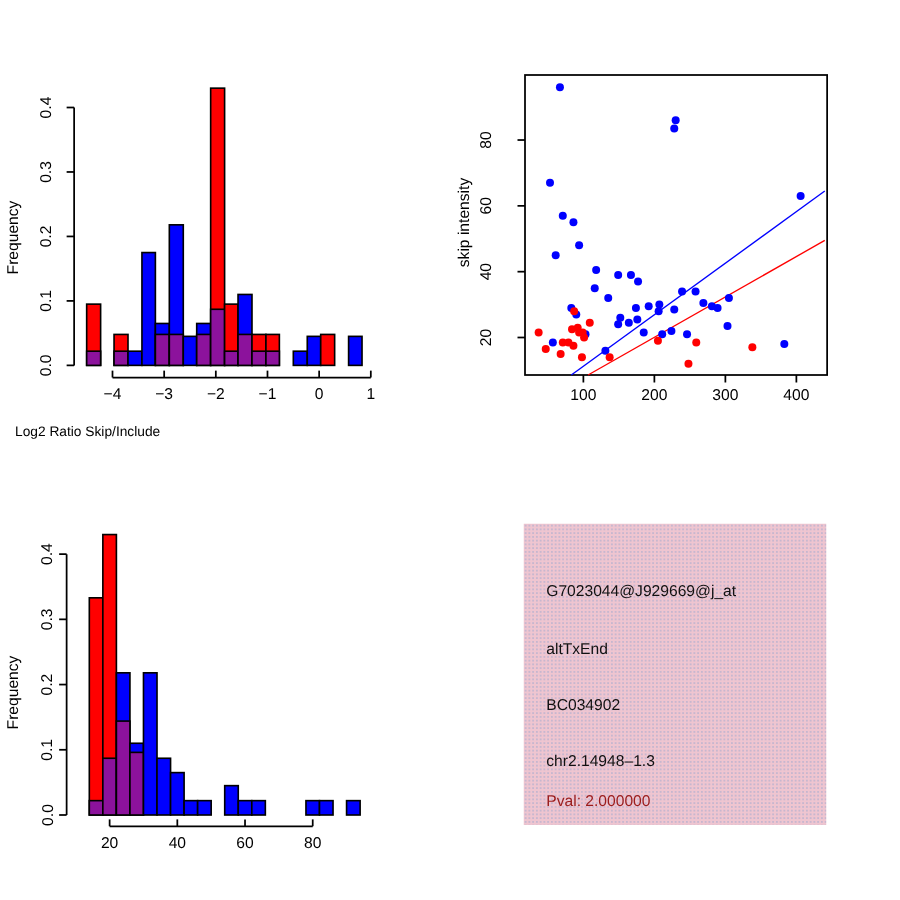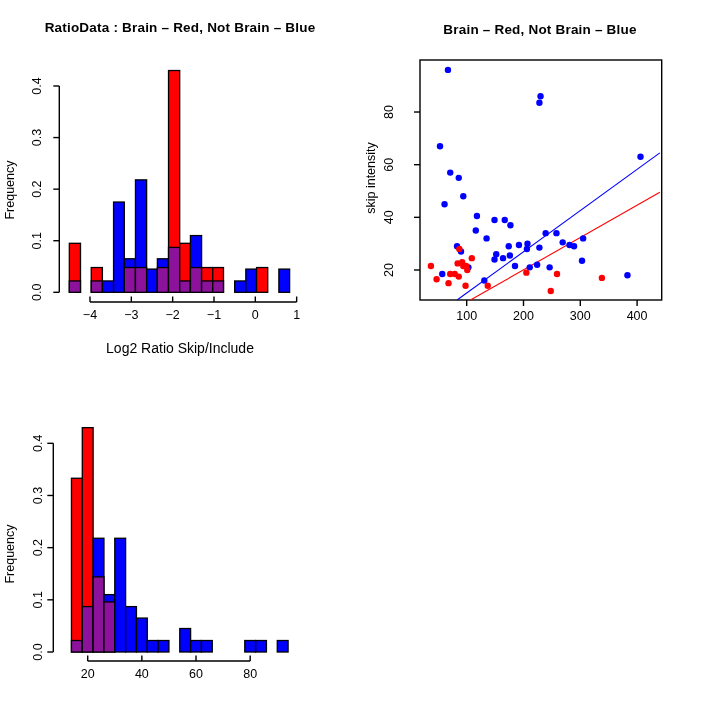--- a/index.html
+++ b/index.html
@@ -1,39 +1,38 @@
 <!DOCTYPE html>
 <html><head>
 <meta charset="utf-8">
 <style>
   html,body{margin:0;padding:0;background:#ffffff;}
   #fig{position:relative;width:720px;height:720px;background:#ffffff;
        font-family:"Liberation Sans",sans-serif;overflow:hidden;color:#000;}
   .panel{position:absolute;width:360px;height:360px;}
   .ptitle{position:absolute;left:0;right:0;text-align:center;font-weight:bold;
           font-size:13.5px;white-space:nowrap;letter-spacing:0.2px;}
-  .xlab{position:absolute;left:0;right:0;text-align:center;font-size:14px;}
+  .xlab{position:absolute;left:12px;right:0;font-size:11px;}
   .ylab-anchor{position:absolute;width:0;height:0;}
   .ylab{position:absolute;transform:translate(-50%,-50%) rotate(-90deg);
         white-space:nowrap;font-size:12.5px;}
   svg.plot{position:absolute;left:0;top:0;}
   #infobox{position:absolute;left:59px;top:59px;width:242px;height:241px;
            background-color:#efc5d0;
            background-image:radial-gradient(rgba(150,165,205,0.45) 1px, rgba(0,0,0,0) 1px);
            background-size:3px 3px;}
   .iline{position:absolute;left:18px;font-size:12.5px;color:#111;white-space:nowrap;}
   .iline.pval{color:#9b1c1c;}
 </style>
 </head>
 <body>
 
 <div id="fig">
 
   <div class="panel" style="left:0;top:0">
-    <div class="ptitle" style="top:20px">RatioData : Brain – Red, Not Brain – Blue</div>
     <svg class="plot" id="svg0" width="360" height="360">
         <g>
           <rect x="69.33500000000001" y="243.30375" width="11.159099999999981" height="48.99625" fill="#FF0000" stroke="#000" stroke-width="1.3"></rect>
           <rect x="69.33500000000001" y="280.9535" width="11.159099999999981" height="11.346499999999992" fill="#8C129C" stroke="#000" stroke-width="1.3"></rect>
           <rect x="91.23989999999999" y="267.544" width="11.159099999999995" height="24.75600000000003" fill="#FF0000" stroke="#000" stroke-width="1.3"></rect>
           <rect x="91.23989999999999" y="280.9535" width="11.159099999999995" height="11.346499999999992" fill="#8C129C" stroke="#000" stroke-width="1.3"></rect>
           <rect x="102.39899999999999" y="280.9535" width="11.15910000000001" height="11.346499999999992" fill="#0000FF" stroke="#000" stroke-width="1.3"></rect>
           <rect x="113.5581" y="202.04375000000002" width="10.745800000000003" height="90.25625" fill="#0000FF" stroke="#000" stroke-width="1.3"></rect>
           <rect x="124.3039" y="258.77625" width="11.159099999999995" height="33.52375000000001" fill="#0000FF" stroke="#000" stroke-width="1.3"></rect>
           <rect x="124.3039" y="267.544" width="11.159099999999995" height="24.75600000000003" fill="#8C129C" stroke="#000" stroke-width="1.3"></rect>
@@ -86,21 +85,20 @@
           <text x="41" y="86" text-anchor="middle" font-size="12.5" fill="#000" transform="rotate(-90 41 86)">0.4</text>
         </g>
       </svg>
     <div class="xlab" style="top:340px">Log2 Ratio Skip/Include</div>
     <div class="ylab-anchor" style="left:10px;top:190px">
       <div class="ylab">Frequency</div>
     </div>
   </div>
 
   <div class="panel" style="left:360px;top:0">
-    <div class="ptitle" style="top:22px">Brain – Red, Not Brain – Blue</div>
     <svg class="plot" id="svg1" width="360" height="360">
         <g>
           <rect x="60" y="60" width="241.7" height="240" fill="none" stroke="#000" stroke-width="1.4"></rect>
         </g>
         <g>
           <line x1="97.04400000000001" y1="300.0162" x2="299.82" y2="152.8315" stroke="#0000FF" stroke-width="1.1"></line>
           <line x1="110.4488" y1="300.0162" x2="299.82" y2="192.3265" stroke="#FF0000" stroke-width="1.1"></line>
         </g>
         <g>
           <circle cx="87.956" cy="69.892" r="3.2" fill="#0000FF"></circle>
@@ -236,14 +234,23 @@
           <text x="42" y="135.475" text-anchor="middle" font-size="12.5" fill="#000" transform="rotate(-90 42 135.475)">0.3</text>
           <line x1="47.3" y1="83.29999999999998" x2="53.3" y2="83.29999999999998" stroke="#000" stroke-width="1.4"></line>
           <text x="42" y="83.29999999999998" text-anchor="middle" font-size="12.5" fill="#000" transform="rotate(-90 42 83.29999999999998)">0.4</text>
         </g>
       </svg>
     <div class="ylab-anchor" style="left:10px;top:194px">
       <div class="ylab">Frequency</div>
     </div>
   </div>
 
+  <div class="panel" style="left:360px;top:360px">
+    <div id="infobox">
+      <div class="iline" style="top:47px">G7023044@J929669@j_at</div>
+      <div class="iline" style="top:93px">altTxEnd</div>
+      <div class="iline" style="top:138px">BC034902</div>
+      <div class="iline" style="top:183px">chr2.14948–1.3</div>
+      <div class="iline pval" style="top:215px">Pval: 2.000000</div>
+    </div>
+  </div>
 
 </div>
 
 </body></html>

